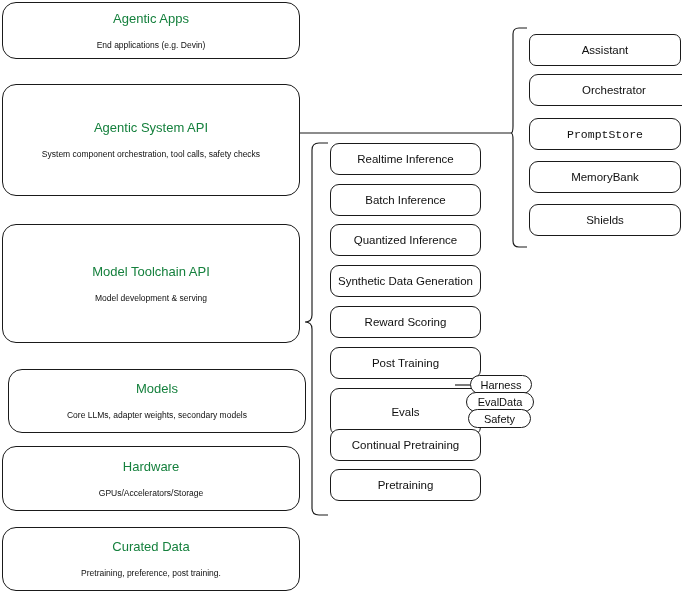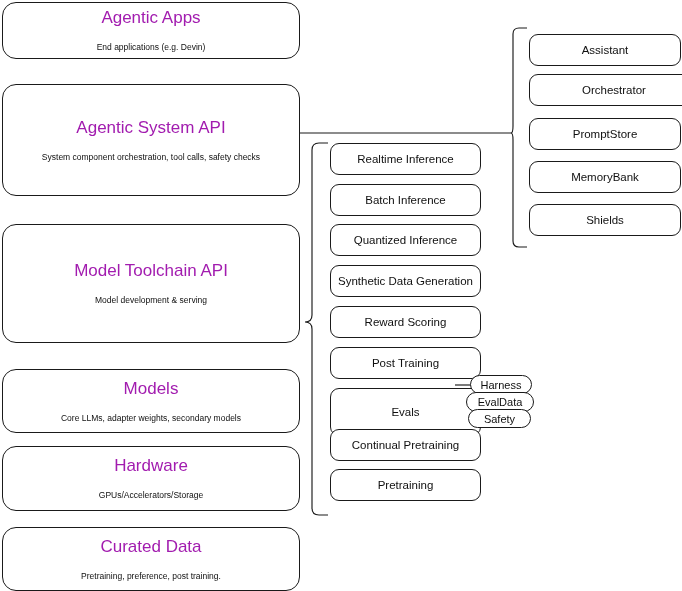--- a/index.html
+++ b/index.html
@@ -24,22 +24,22 @@
     border-radius: 14px;
     background: #ffffff;
     display: flex;
     flex-direction: column;
     align-items: center;
     justify-content: center;
     text-align: center;
     padding: 4px 10px;
   }
   .layer-title {
-    font-size: 17px;
-    color: #a21caf;
+    font-size: 13px;
+    color: #15803d;
     line-height: 1.35;
   }
   .layer-sub {
     font-size: 8.5px;
     color: #0f0f0f;
     line-height: 1.35;
     margin-top: 12px;
   }
 
   
@@ -131,21 +131,21 @@
   <div class="layer-box" style="left:2px; top:84px; width:298px; height:112px;">
     <div class="layer-title">Agentic System API</div>
     <div class="layer-sub">System component orchestration, tool calls, safety checks</div>
   </div>
 
   <div class="layer-box" style="left:2px; top:224px; width:298px; height:119px;">
     <div class="layer-title">Model Toolchain API</div>
     <div class="layer-sub">Model development &amp; serving</div>
   </div>
 
-  <div class="layer-box" style="left:2px; top:369px; width:298px; height:64px;">
+  <div class="layer-box" style="left:8px; top:369px; width:298px; height:64px;">
     <div class="layer-title">Models</div>
     <div class="layer-sub">Core LLMs, adapter weights, secondary models</div>
   </div>
 
   <div class="layer-box" style="left:2px; top:446px; width:298px; height:65px;">
     <div class="layer-title">Hardware</div>
     <div class="layer-sub">GPUs/Accelerators/Storage</div>
   </div>
 
   <div class="layer-box" style="left:2px; top:527px; width:298px; height:64px;">
@@ -160,19 +160,19 @@
   <div class="cap-box" style="left:330px; top:306px; width:151px; height:32px;">Reward Scoring</div>
   <div class="cap-box" style="left:330px; top:347px; width:151px; height:32px;">Post Training</div>
   <div class="cap-box" style="left:330px; top:388px; width:151px; height:48px;">Evals</div>
   <div class="cap-box" style="left:330px; top:429px; width:151px; height:32px;">Continual Pretraining</div>
   <div class="cap-box" style="left:330px; top:469px; width:151px; height:32px;">Pretraining</div>
 
   <div class="pill" style="left:470px; top:375px; width:62px; height:19px;">Harness</div>
   <div class="pill" style="left:466px; top:392px; width:68px; height:20px;">EvalData</div>
   <div class="pill" style="left:468px; top:409px; width:63px; height:19px;">Safety</div>
 
-  <div class="cap-box" style="left:529px; top:34px; width:152px; height:32px;">Assistant</div>
+  <div class="cap-box" style="left:529px; top:34px; width:152px; height:32px;border-radius:7px;">Assistant</div>
   <div class="cap-box" style="left:529px; top:74px; width:170px; height:32px;">Orchestrator</div>
-  <div class="cap-box" style="left:529px; top:118px; width:152px; height:32px;">PromptStore</div>
+  <div class="cap-box" style="left:529px; top:118px; width:152px; height:32px;font-family:Liberation Mono, monospace;">PromptStore</div>
   <div class="cap-box" style="left:529px; top:161px; width:152px; height:32px;">MemoryBank</div>
   <div class="cap-box" style="left:529px; top:204px; width:152px; height:32px;">Shields</div>
 
 </div>
 
 </body></html>

